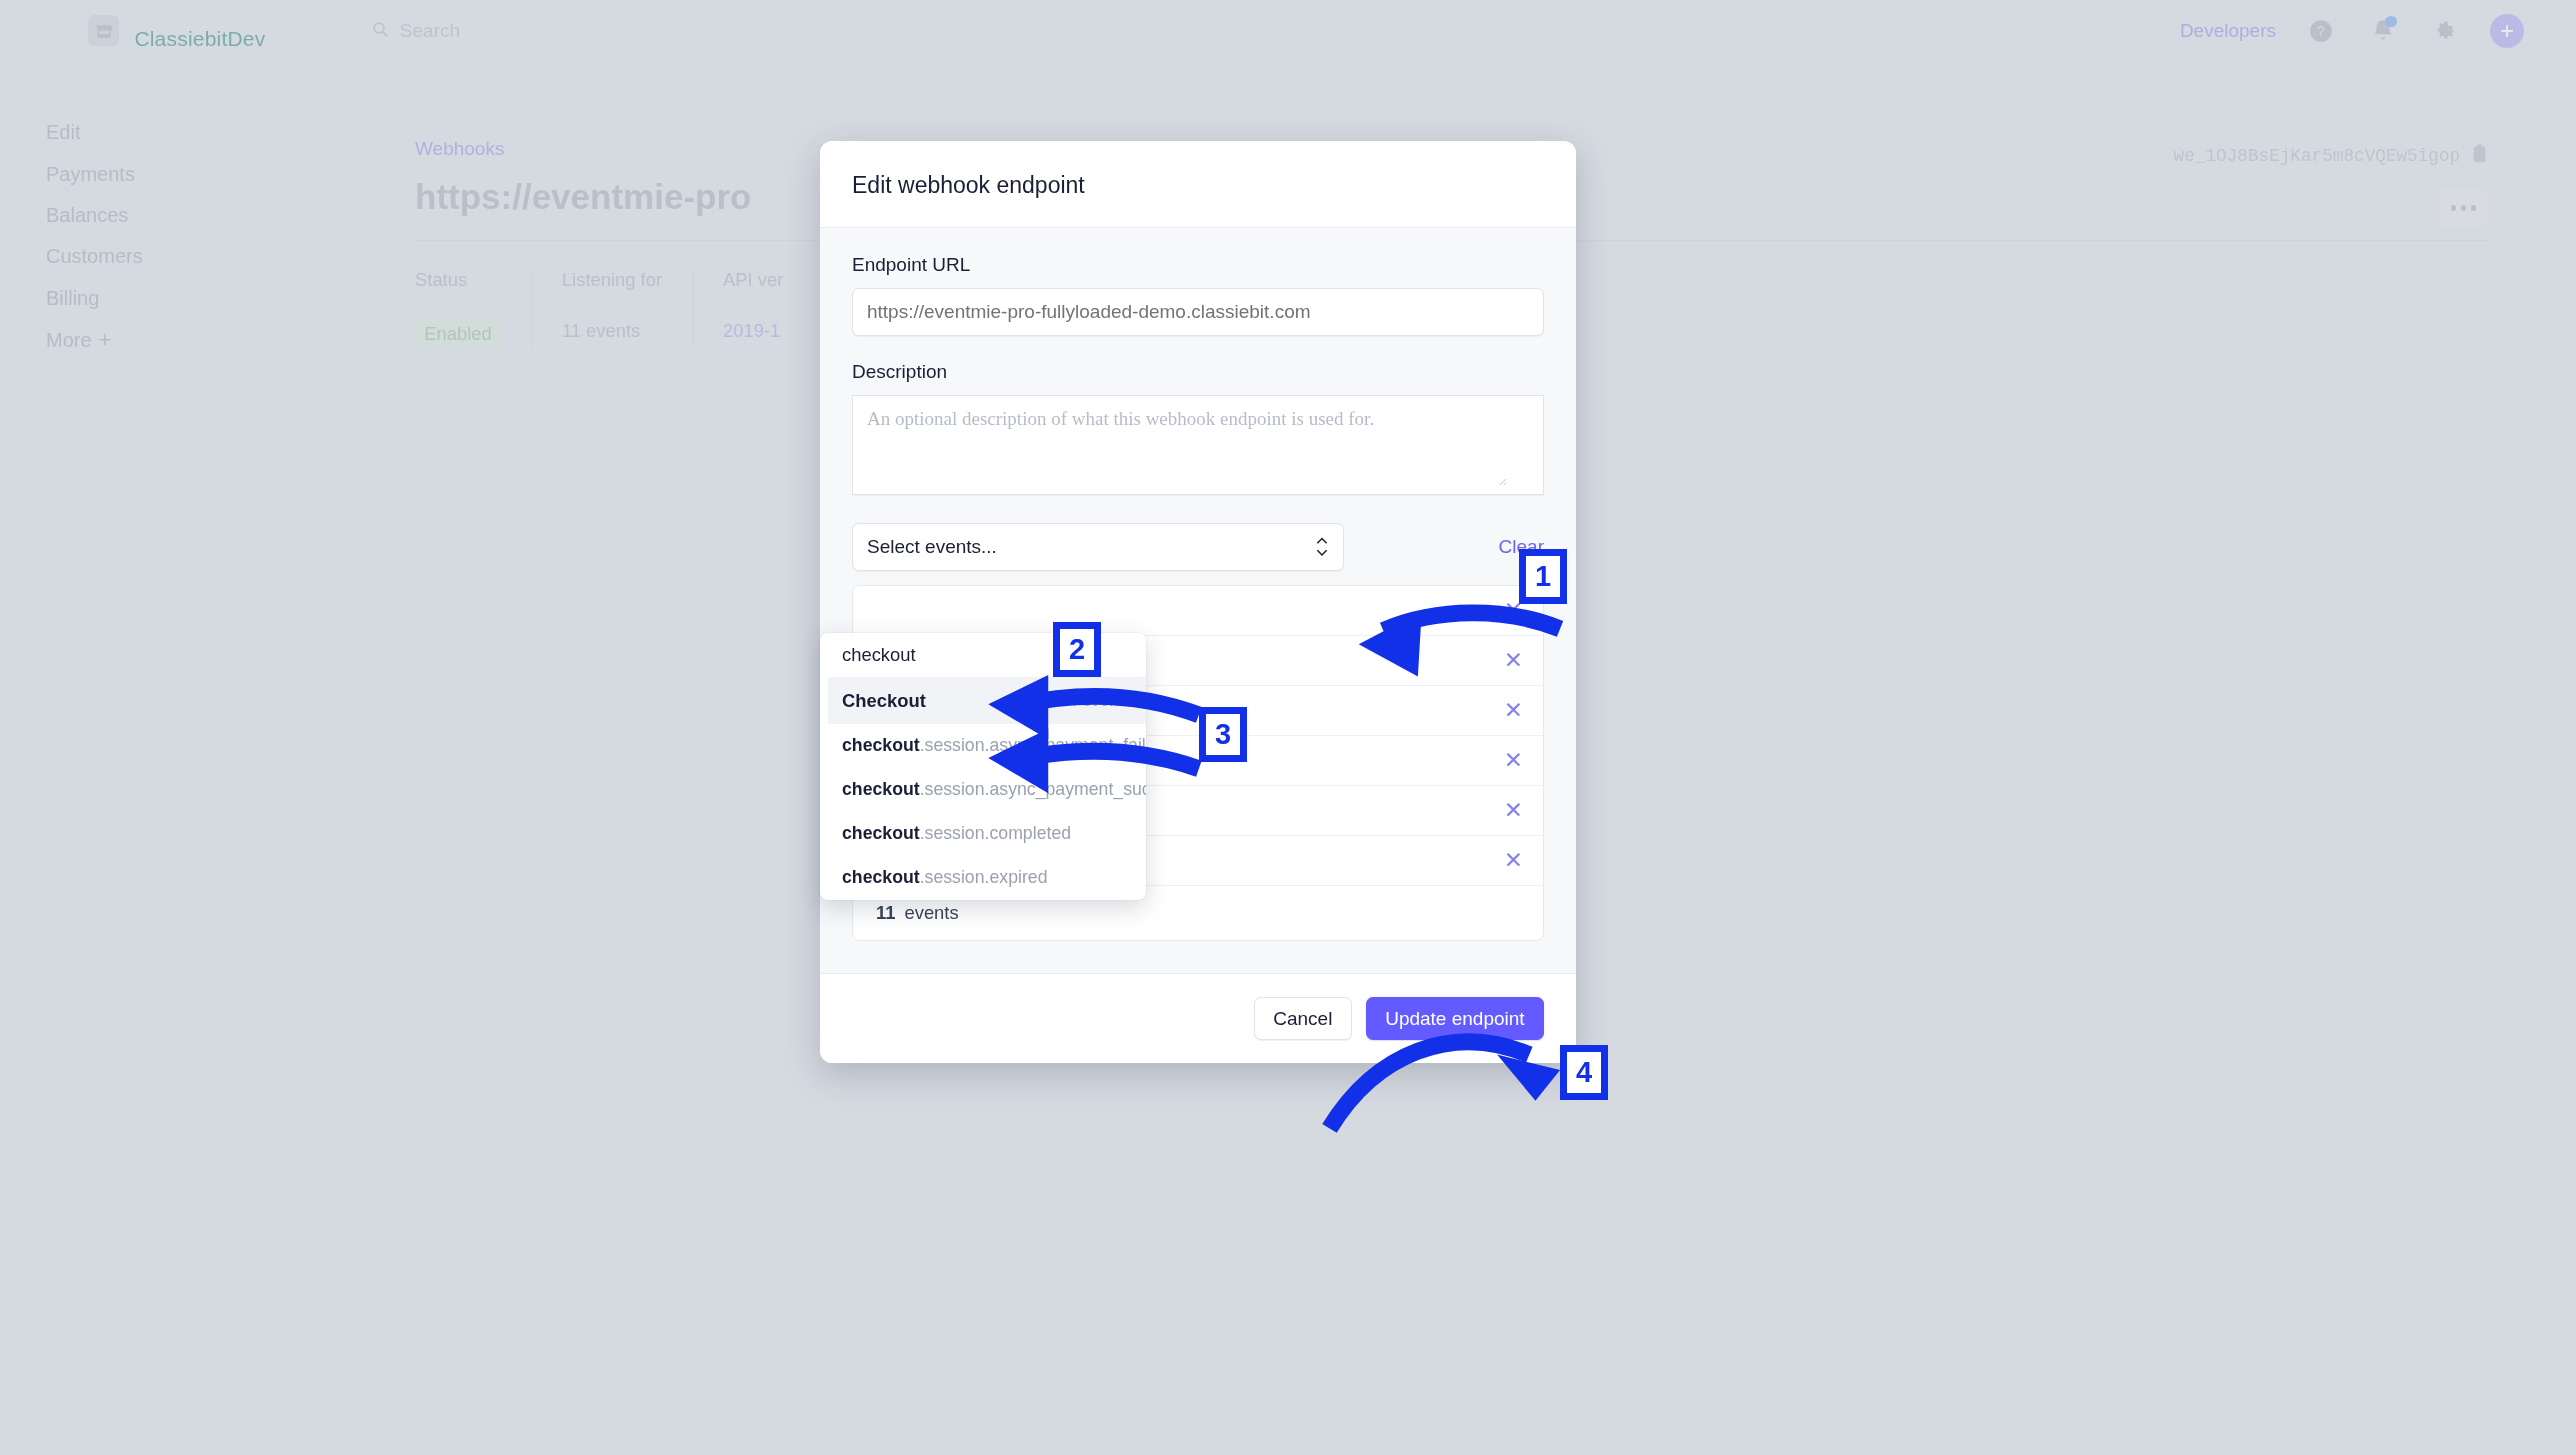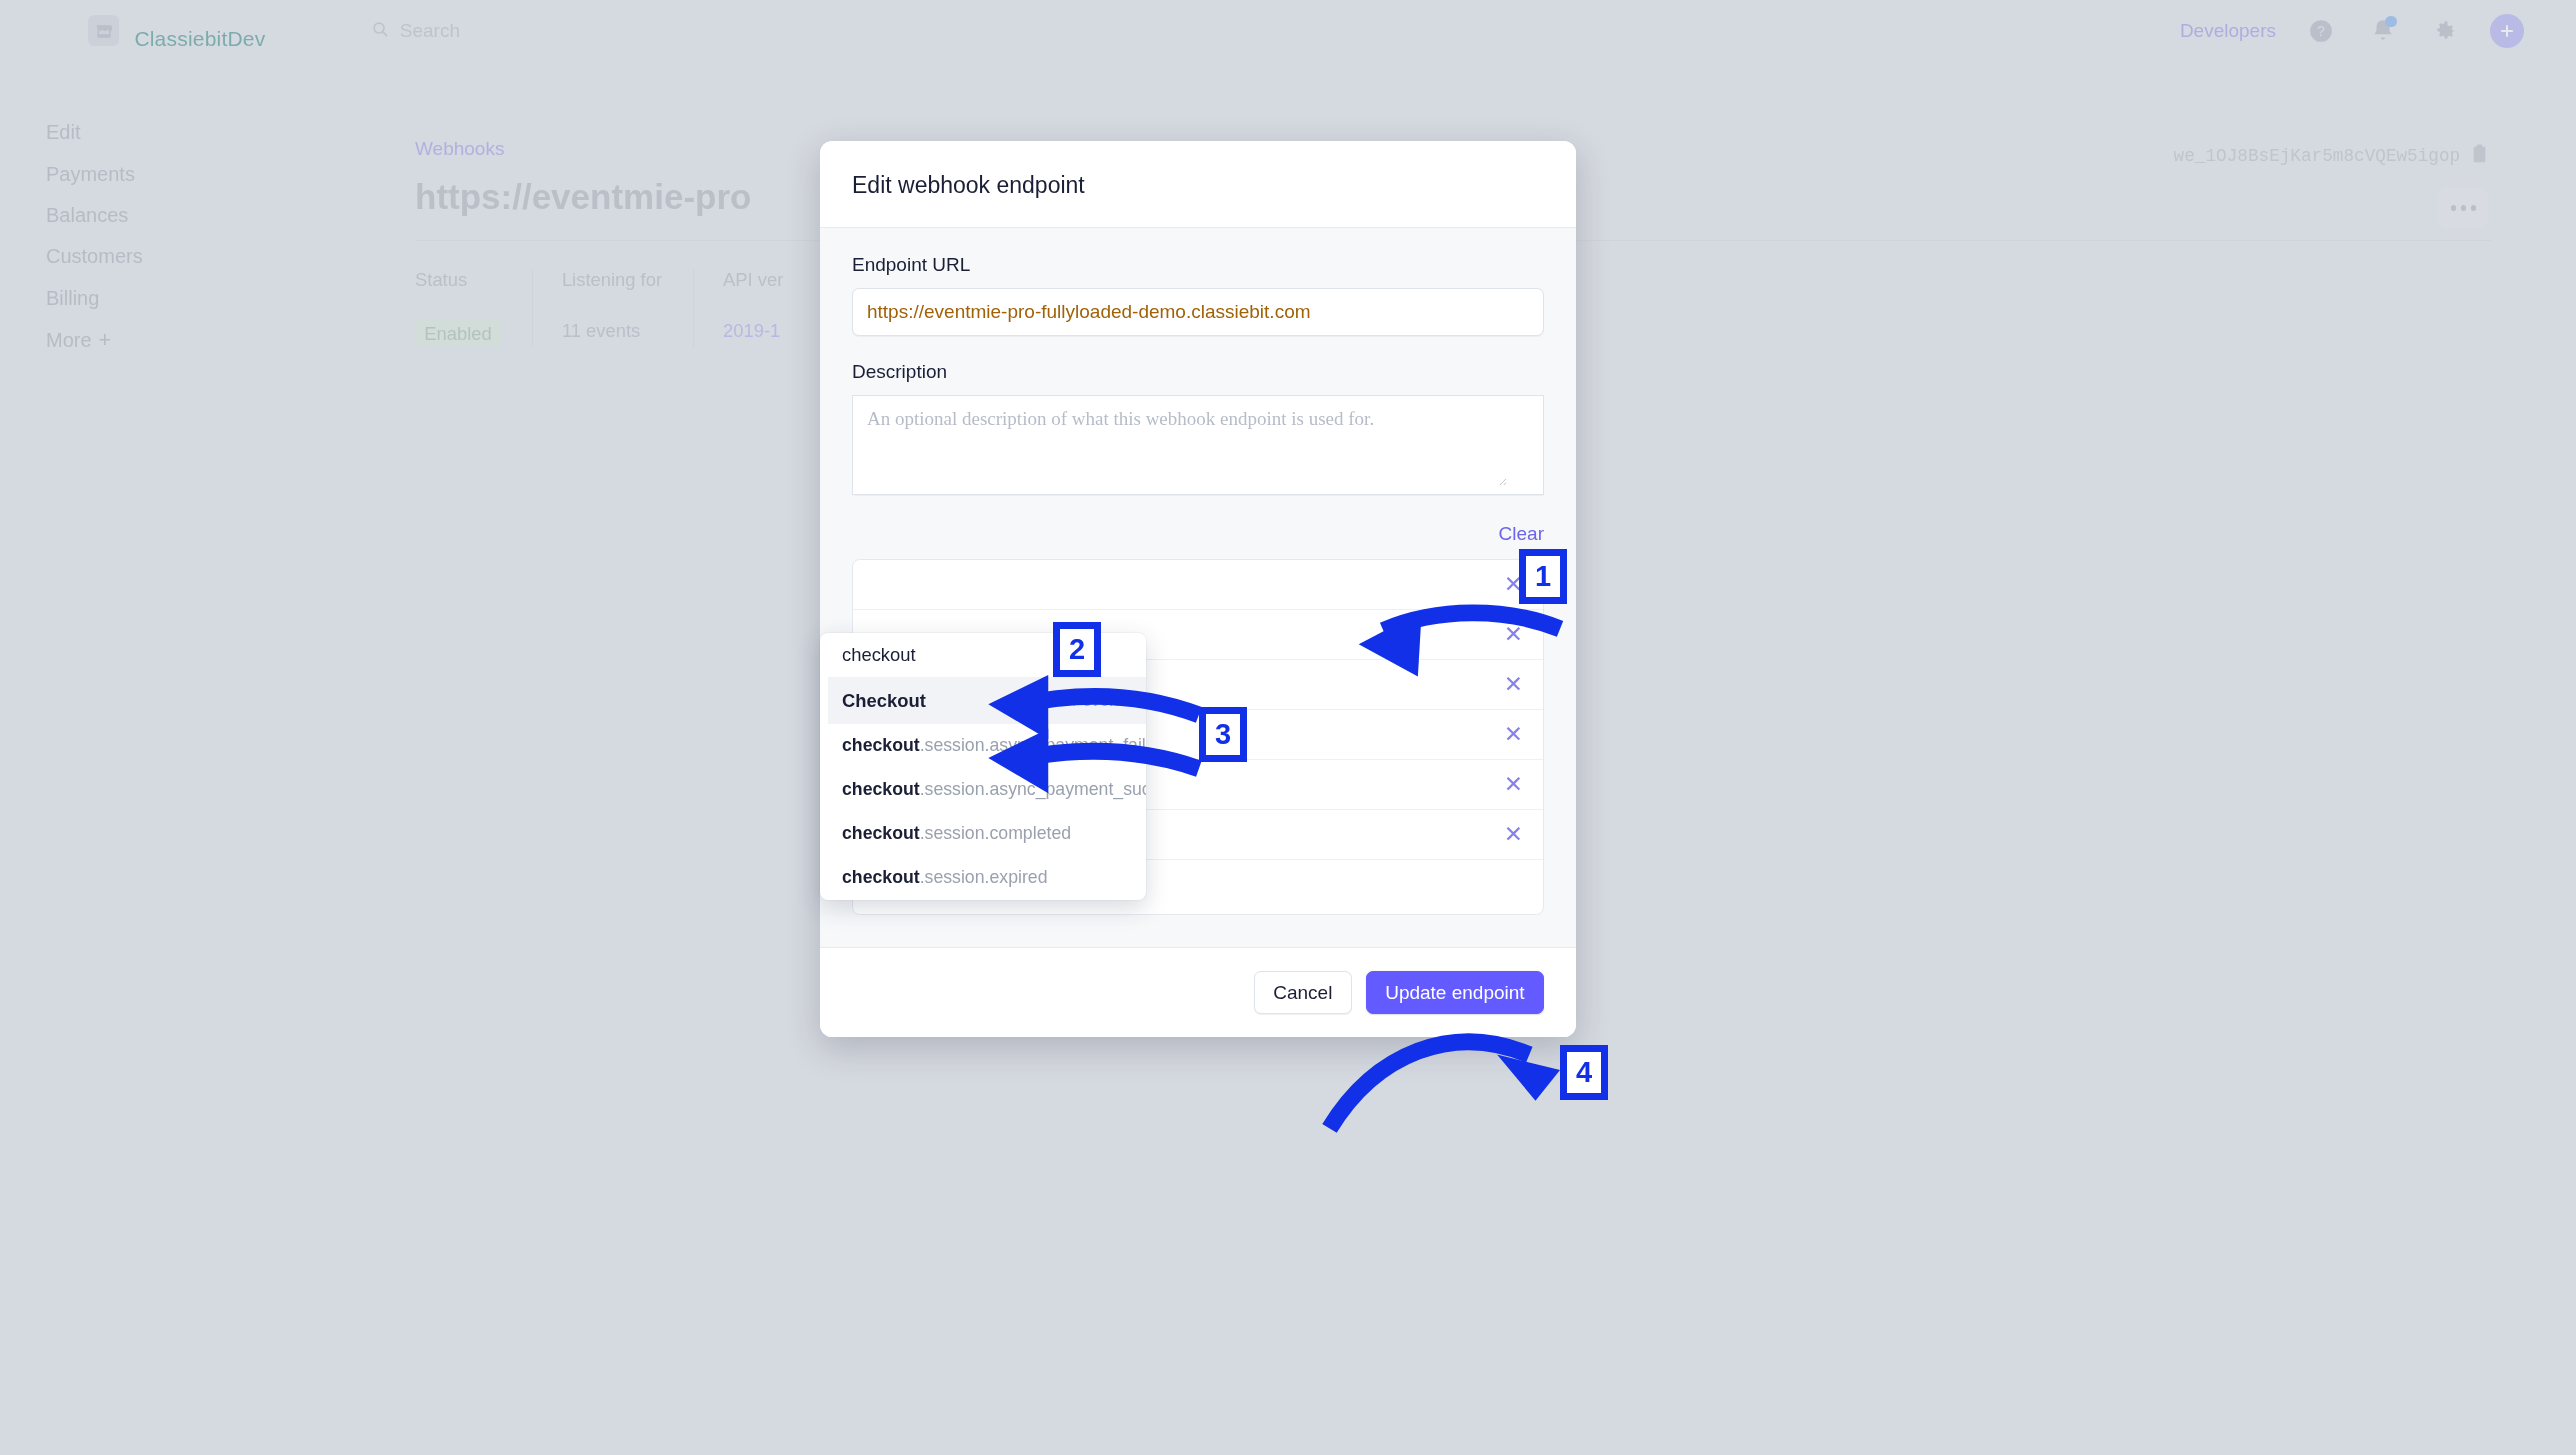--- a/index.html
+++ b/index.html
@@ -101,21 +101,21 @@
   .modal-header {
     background: #ffffff; padding: 31px 32px 28px 32px;
     border-bottom: 0.8px solid #e7eaef;
   }
   .modal-title { font-size: 23px; color: #1a1f36; }
   .modal-body { padding: 26px 32px 7.7px 32px; }
 
   .field-label { font-size: 19px; color: #1a1f36; margin-bottom: 12.3px; }
   .text-input {
     width: 100%; height: 48px; border: 0.8px solid #dfe3ea; border-radius: 7px;
-    background: #fff; font-size: 19px; color: #a16207;
+    background: #fff; font-size: 19px; color: #737373;
     padding: 0 14px; font-family: "Liberation Sans", sans-serif;
     box-shadow: 0 0.8px 0.8px rgba(60,66,87,.06);
   }
   .field-block { margin-bottom: 24.6px; }
   .textarea {
     width: 100%; height: 100px; border: 0.8px solid #dfe3ea; border-radius: 0;
     background: #fff; font-size: 19px; color: #1a1f36; padding: 12.3px 14px;
     resize: none; font-family: Liberation Serif, serif;
     box-shadow: 0 0.8px 0.8px rgba(60,66,87,.06);
   }
@@ -344,20 +344,31 @@
           <svg viewBox="0 0 14 14" stroke="#b6bcc8" stroke-width="1.2">
               <line x1="13" y1="5" x2="5" y2="13"></line>
               <line x1="13" y1="10" x2="10" y2="13"></line>
             </svg>
         </span>
       </div>
     </div>
 
     <div class="field-block">
       <div class="events-row">
+        <div class="select-box">
+          <span class="select-text">Select events...</span>
+          <span class="select-chevrons">
+            <svg viewBox="0 0 18 11" fill="none" stroke="#1a1f36" stroke-width="2">
+                <polyline points="3,8 9,2 15,8"></polyline>
+              </svg>
+            <svg viewBox="0 0 18 11" fill="none" stroke="#1a1f36" stroke-width="2">
+                <polyline points="3,3 9,9 15,3"></polyline>
+              </svg>
+          </span>
+        </div>
         <span class="clear-link">Clear</span>
       </div>
 
       <div class="events-list">
         <div class="event-row">
           <span></span>
           <span class="remove-x">✕</span>
         </div>
         <div class="event-row">
           <span></span>

